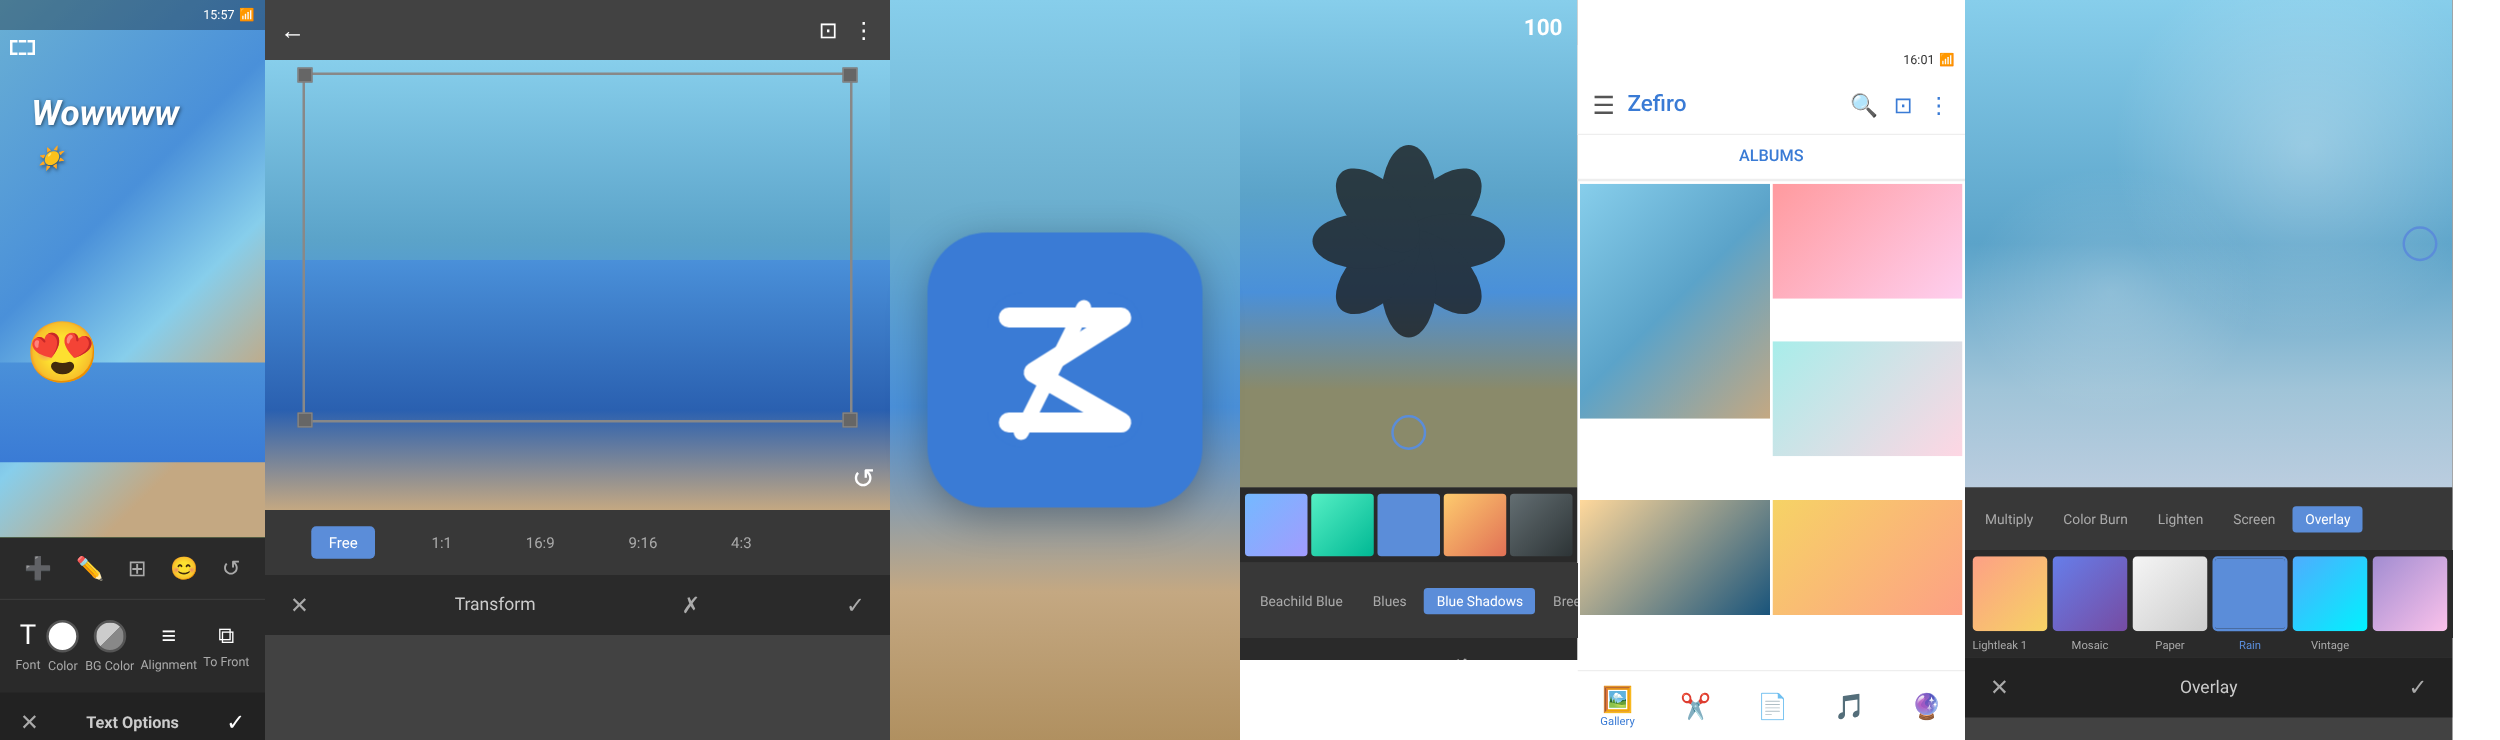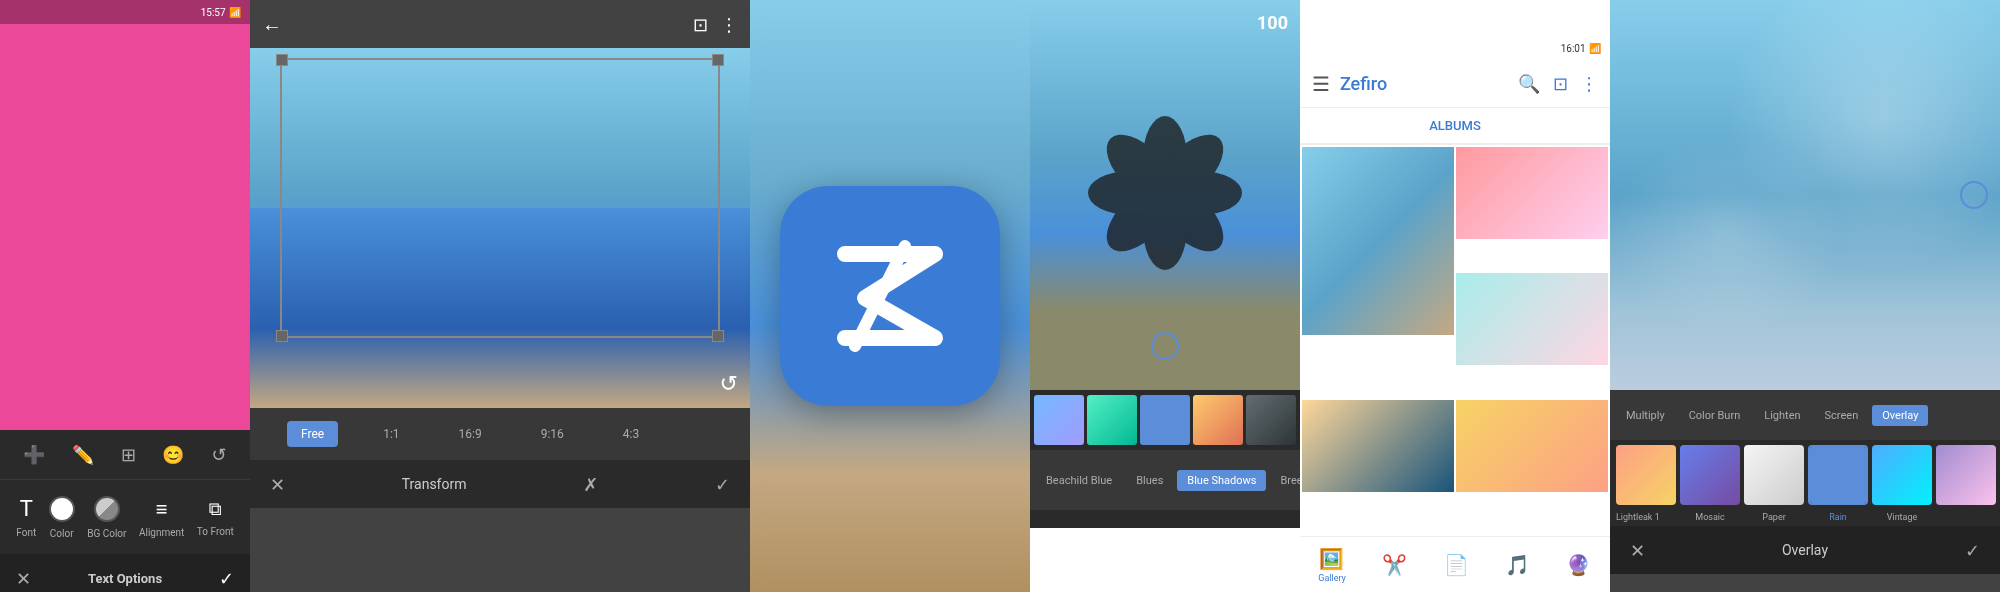--- a/index.html
+++ b/index.html
@@ -7,23 +7,23 @@
       width: 2000px;
       height: 592px;
       overflow: hidden;
       font-family: 'Roboto', Arial, sans-serif;
       display: flex;
       flex-direction: row;
     }
 
     
     .panel-1 {
-      width: 250px;
+      width: 212px;
       height: 592px;
-      background: #ec4899;
+      background: #15803d;
       position: relative;
       flex-shrink: 0;
       overflow: hidden;
     }
 
     .panel-1 .photo-bg {
       width: 100%;
       height: 430px;
       background: linear-gradient(180deg, #87CEEB 0%, #5ba3c9 30%, #4a8db5 60%, #c4a882 85%, #b09060 100%);
       position: relative;
@@ -746,20 +746,34 @@
 </head>
 <body>
 
 <div class="panel-1">
 
   <div class="status-bar">
     <span>15:57</span>
     <span style="margin-left:4px;">📶</span>
   </div>
 
+  <div class="photo-bg">
+
+    <div class="text-border">
+      <span class="wowww-text">
+        <span>Wowwww</span><span class="sun-emoji">☀️</span>
+      </span>
+    </div>
+
+    <div class="beach-scene">
+      <div class="beach-water"></div>
+    </div>
+
+    <div class="emoji-overlay">😍</div>
+  </div>
 
   <div class="bottom-toolbar">
 
     <div class="toolbar-icons-row">
       <span class="toolbar-icon">➕</span>
       <span class="toolbar-icon">✏️</span>
       <span class="toolbar-icon">⊞</span>
       <span class="toolbar-icon">😊</span>
       <span class="toolbar-icon">↺</span>
     </div>

